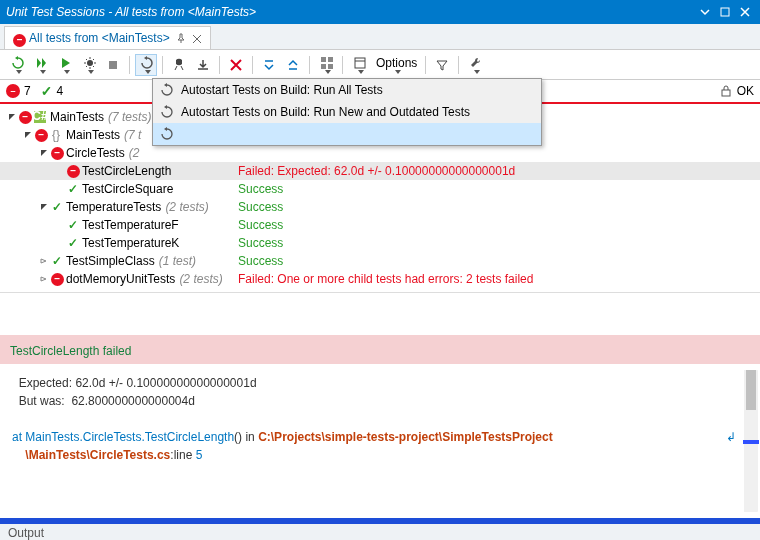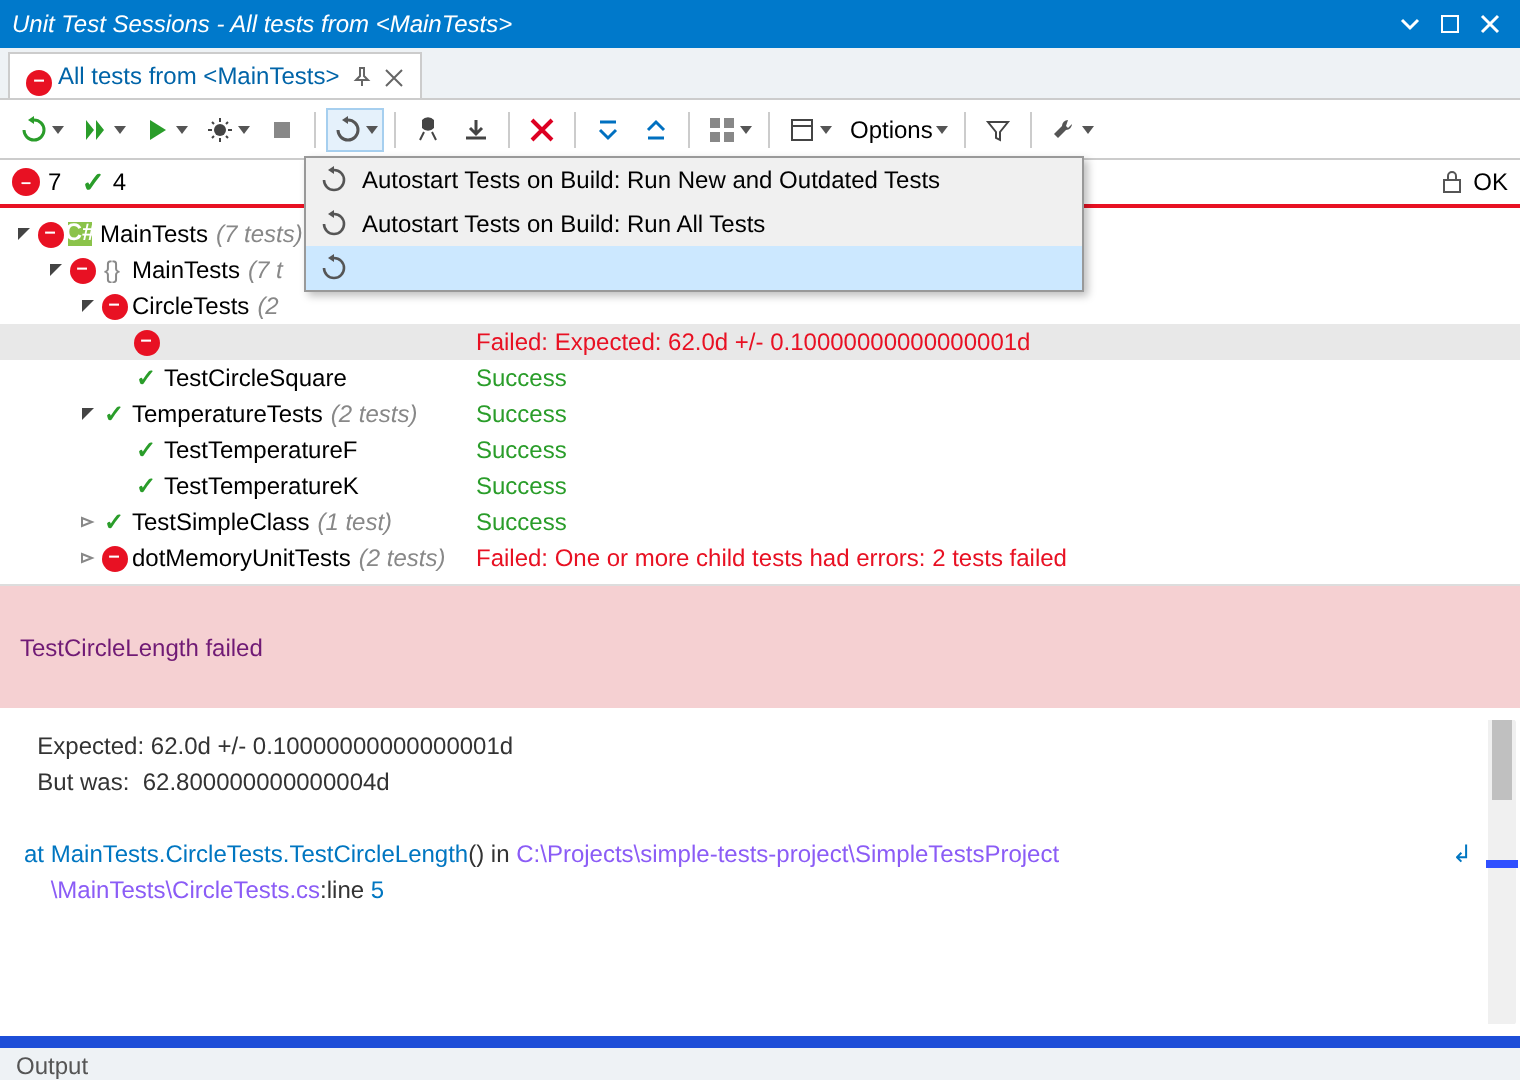--- a/index.html
+++ b/index.html
@@ -10,21 +10,21 @@
 .titlebar .wbtn { width: 18px; height: 16px; display: inline-flex; align-items: center; justify-content: center; margin-left: 2px; cursor: pointer; color: #fff; }
 .titlebar .wbtn svg { width: 10px; height: 10px; }
 
 .tabs { background: #eef2f5; height: 26px; display: flex; align-items: stretch; padding: 2px 4px 0 4px; border-bottom: 1px solid #ccc; }
 .tab { display: flex; align-items: center; background: #fff; border: 1px solid #ccc; border-bottom: none; padding: 0 8px; gap: 4px; }
 .tab .icon { width: 12px; height: 12px; }
 .tab .close { width: 10px; height: 10px; cursor: pointer; }
 .pin { width: 14px; display: flex; align-items: center; justify-content: center; cursor: pointer; }
 
 .toolbar { height: 30px; display: flex; align-items: center; padding: 0 6px; gap: 2px; border-bottom: 1px solid #ccc; position: relative; }
-.tbtn { min-width: 22px; height: 22px; display: inline-flex; align-items: center; justify-content: center; padding: 0 3px; border: 1px solid transparent; cursor: pointer; }
+.tbtn { min-width: 22px; height: 22px; display: inline-flex; align-items: center; justify-content: center; padding: 0 3px; border: 1px solid transparent; cursor: pointer; flex-direction: column; }
 .tbtn.drop { padding-right: 2px; }
 .tbtn svg { width: 14px; height: 14px; }
 .sep { width: 1px; height: 18px; background: #ccc; margin: 0 3px; }
 .drop-caret { width: 0; height: 0; border-left: 3px solid transparent; border-right: 3px solid transparent; border-top: 4px solid #555; margin-left: 2px; }
 
 .dropdown { position: absolute; top: 28px; left: 152px; background: #f0f0f0; border: 1px solid #999; box-shadow: 2px 2px 4px rgba(0,0,0,0.25); z-index: 10; min-width: 390px; }
 .dd-item { display: flex; align-items: center; height: 22px; padding: 0 12px 0 6px; cursor: pointer; gap: 6px; }
 .dd-item:hover, .dd-item.hl { background: #cce8ff; }
 .dd-item .dd-icon { width: 16px; height: 16px; display: flex; align-items: center; justify-content: center; }
 
@@ -45,24 +45,24 @@
 .sicon.fail { color: #e81123; }
 .sicon.pass { color: #2a9d2a; font-weight: bold; }
 .ticon { width: 16px; display: inline-flex; justify-content: center; align-items: center; }
 .tname { padding: 0 2px; }
 .tcount { color: #888; font-style: italic; padding-left: 2px; }
 .tresult { padding-left: 8px; }
 .tresult.success { color: #2a9d2a; }
 .tresult.failed { color: #e81123; }
 .result-col { position: absolute; left: 230px; }
 
-.detail-header { background: #f5d0d2; padding: 22px 10px; font-size: 15px; color: #701a75; }
+.detail-header { background: #f5d0d2; padding: 6px 10px; font-size: 15px; color: #15803d; margin-top: 42px; }
 .detail-body { flex: 1; padding: 10px 12px; font-family: Consolas, monospace; font-size: 13px; color: #333; line-height: 1.5; position: relative; overflow: hidden; border-radius: 14px; }
 .detail-body .kw { color: #0076c1; }
-.detail-body .path { color: #8b5cf6; }
+.detail-body .path { color: #c2410c; font-weight: bold; }
 .scroll { position: absolute; right: 2px; top: 6px; width: 14px; bottom: 6px; background: #f0f0f0; }
 .scroll .thumb { position: absolute; top: 0; left: 2px; right: 2px; height: 40px; background: #c0c0c0; }
 .scroll .marker { position: absolute; right: -1px; width: 16px; height: 4px; background: #3050ff; }
 .rarrow { position: absolute; right: 24px; top: 64px; color: #0076c1; }
 
 .output-bar { height: 22px; background: #eef2f5; border-top: 6px solid #1d4ed8; display: flex; align-items: flex-end; padding: 0 8px; color: #555; }
 .red-minus { background: #e81123; color: #fff; border-radius: 50%; width: 13px; height: 13px; display: inline-flex; align-items: center; justify-content: center; font-weight: bold; font-size: 10px; line-height: 1; }
 .green-check::before { content: "✓"; }
 </style>
 </head>
@@ -209,30 +209,30 @@
     </span>
 
   <div class="dropdown">
     <div class="dd-item">
       <span class="dd-icon">
           <svg width="14" height="14" viewBox="0 0 14 14">
             <path d="M7 2 A5 5 0 1 1 2 7" stroke="#555" fill="none" stroke-width="1.3"></path>
             <path d="M7 0 L7 4 L4 2 Z" fill="#555"></path>
           </svg>
         </span>
-      <span>Autostart Tests on Build: Run New and Outdated Tests</span>
+      <span>Autostart Tests on Build: Run All Tests</span>
     </div>
     <div class="dd-item">
       <span class="dd-icon">
           <svg width="14" height="14" viewBox="0 0 14 14">
             <path d="M7 2 A5 5 0 1 1 2 7" stroke="#555" fill="none" stroke-width="1.3"></path>
             <path d="M7 0 L7 4 L4 2 Z" fill="#555"></path>
           </svg>
         </span>
-      <span>Autostart Tests on Build: Run All Tests</span>
+      <span>Autostart Tests on Build: Run New and Outdated Tests</span>
     </div>
     <div class="dd-item hl">
       <span class="dd-icon">
           <svg width="14" height="14" viewBox="0 0 14 14">
             <path d="M7 2 A5 5 0 1 1 2 7" stroke="#555" fill="none" stroke-width="1.3"></path>
             <path d="M7 0 L7 4 L4 2 Z" fill="#555"></path>
           </svg>
         </span>
     </div>
   </div>
@@ -306,20 +306,21 @@
         <span class="red-minus">–</span>
       </span>
     <span class="tname">CircleTests</span>
     <span class="tcount">(2 </span>
   </div>
   <div class="tree-row selected">
     <span class="indent" style="width:66px"></span>
     <span class="sicon fail">
         <span class="red-minus">–</span>
       </span>
+    <span class="tname">TestCircleLength</span>
     <span class="tresult failed result-col">Failed:   Expected: 62.0d +/- 0.10000000000000001d</span>
   </div>
   <div class="tree-row">
     <span class="indent" style="width:66px"></span>
     <span class="sicon pass green-check"></span>
     <span class="tname">TestCircleSquare</span>
     <span class="tresult success result-col">Success</span>
   </div>
   <div class="tree-row">
     <span class="indent" style="width:38px"></span>

